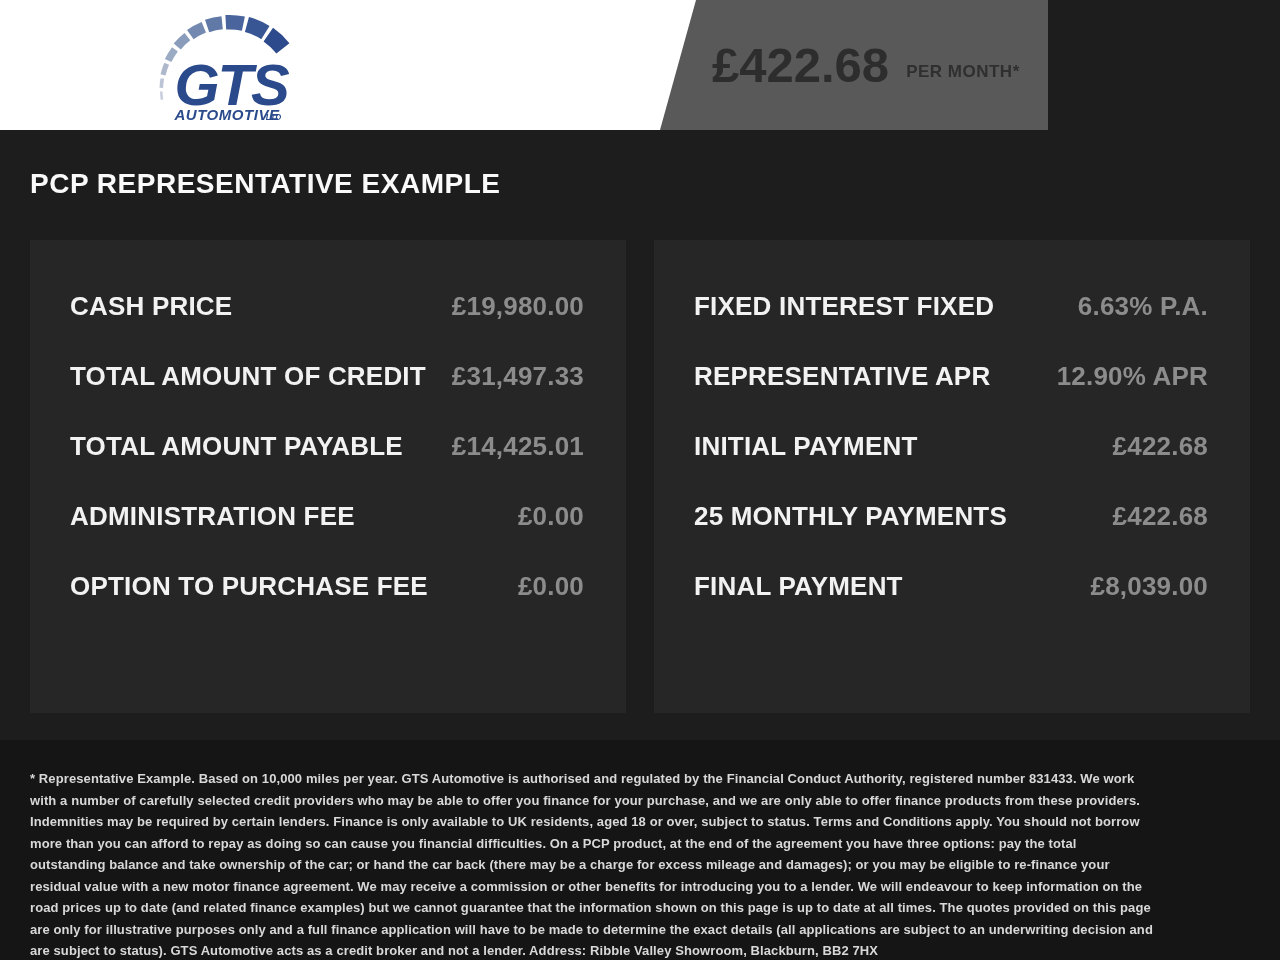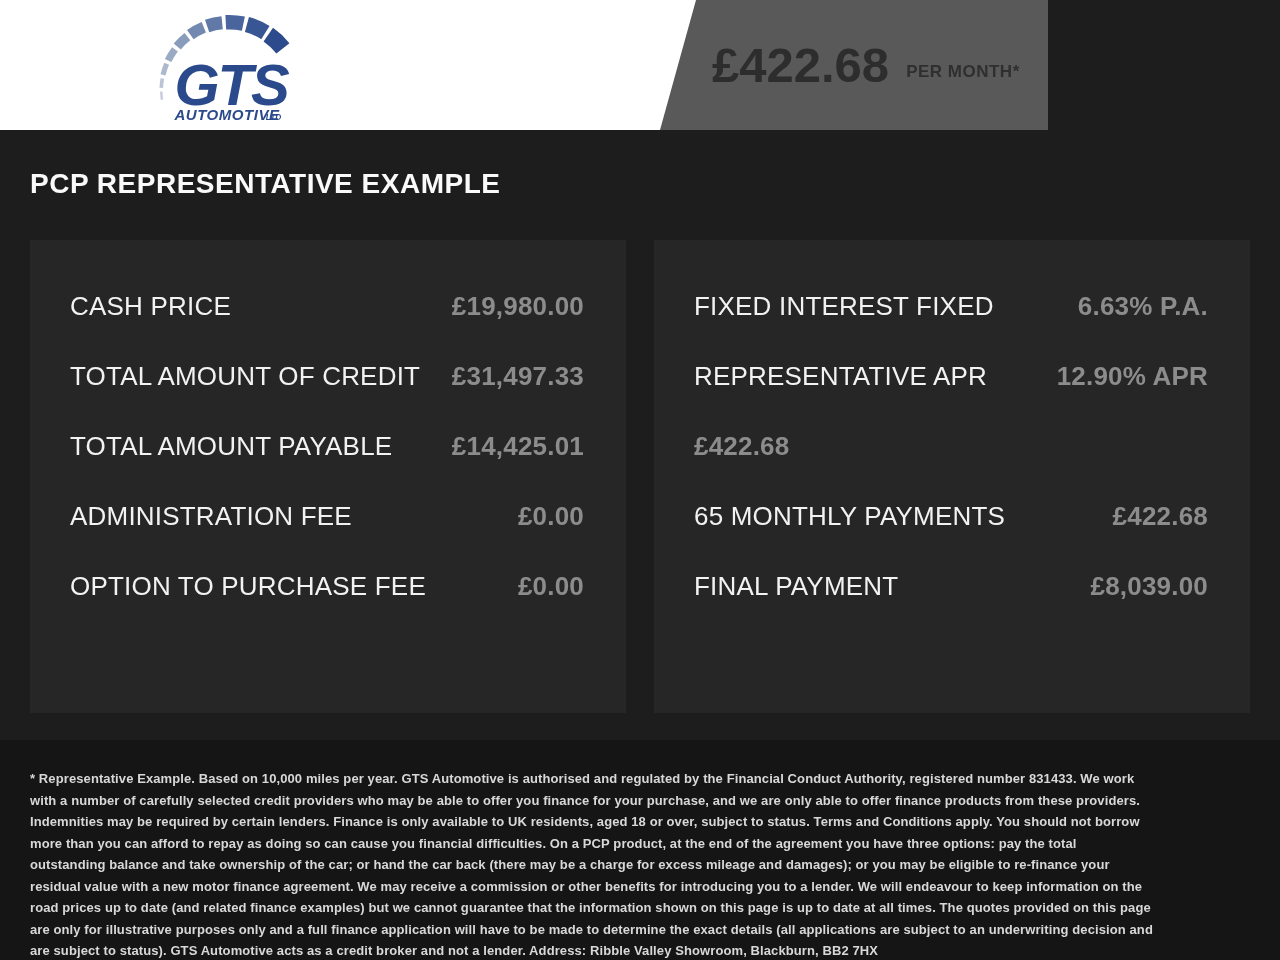--- a/index.html
+++ b/index.html
@@ -74,21 +74,21 @@
     padding: 31px 42px 20px 40px;
   }
   .finance-row {
     height: 70px;
     display: flex;
     justify-content: space-between;
     align-items: center;
   }
   .finance-row .lbl {
     font-size: 26px;
-    font-weight: normal;
+    font-weight: bold;
     color: #f2f2f2;
     letter-spacing: 0.2px;
     white-space: nowrap;
   }
   .finance-row .val {
     font-size: 26px;
     font-weight: bold;
     color: #8c8c8c;
     letter-spacing: 0.2px;
     white-space: nowrap;
@@ -172,24 +172,25 @@
   <div class="panel">
     <div class="finance-row">
       <span class="lbl">FIXED INTEREST FIXED</span>
       <span class="val">6.63% P.A.</span>
     </div>
     <div class="finance-row">
       <span class="lbl">REPRESENTATIVE APR</span>
       <span class="val">12.90% APR</span>
     </div>
     <div class="finance-row">
+      <span class="lbl">INITIAL PAYMENT</span>
       <span class="val">£422.68</span>
     </div>
     <div class="finance-row">
-      <span class="lbl">65 MONTHLY PAYMENTS</span>
+      <span class="lbl">25 MONTHLY PAYMENTS</span>
       <span class="val">£422.68</span>
     </div>
     <div class="finance-row">
       <span class="lbl">FINAL PAYMENT</span>
       <span class="val">£8,039.00</span>
     </div>
   </div>
 
 </div>
 

